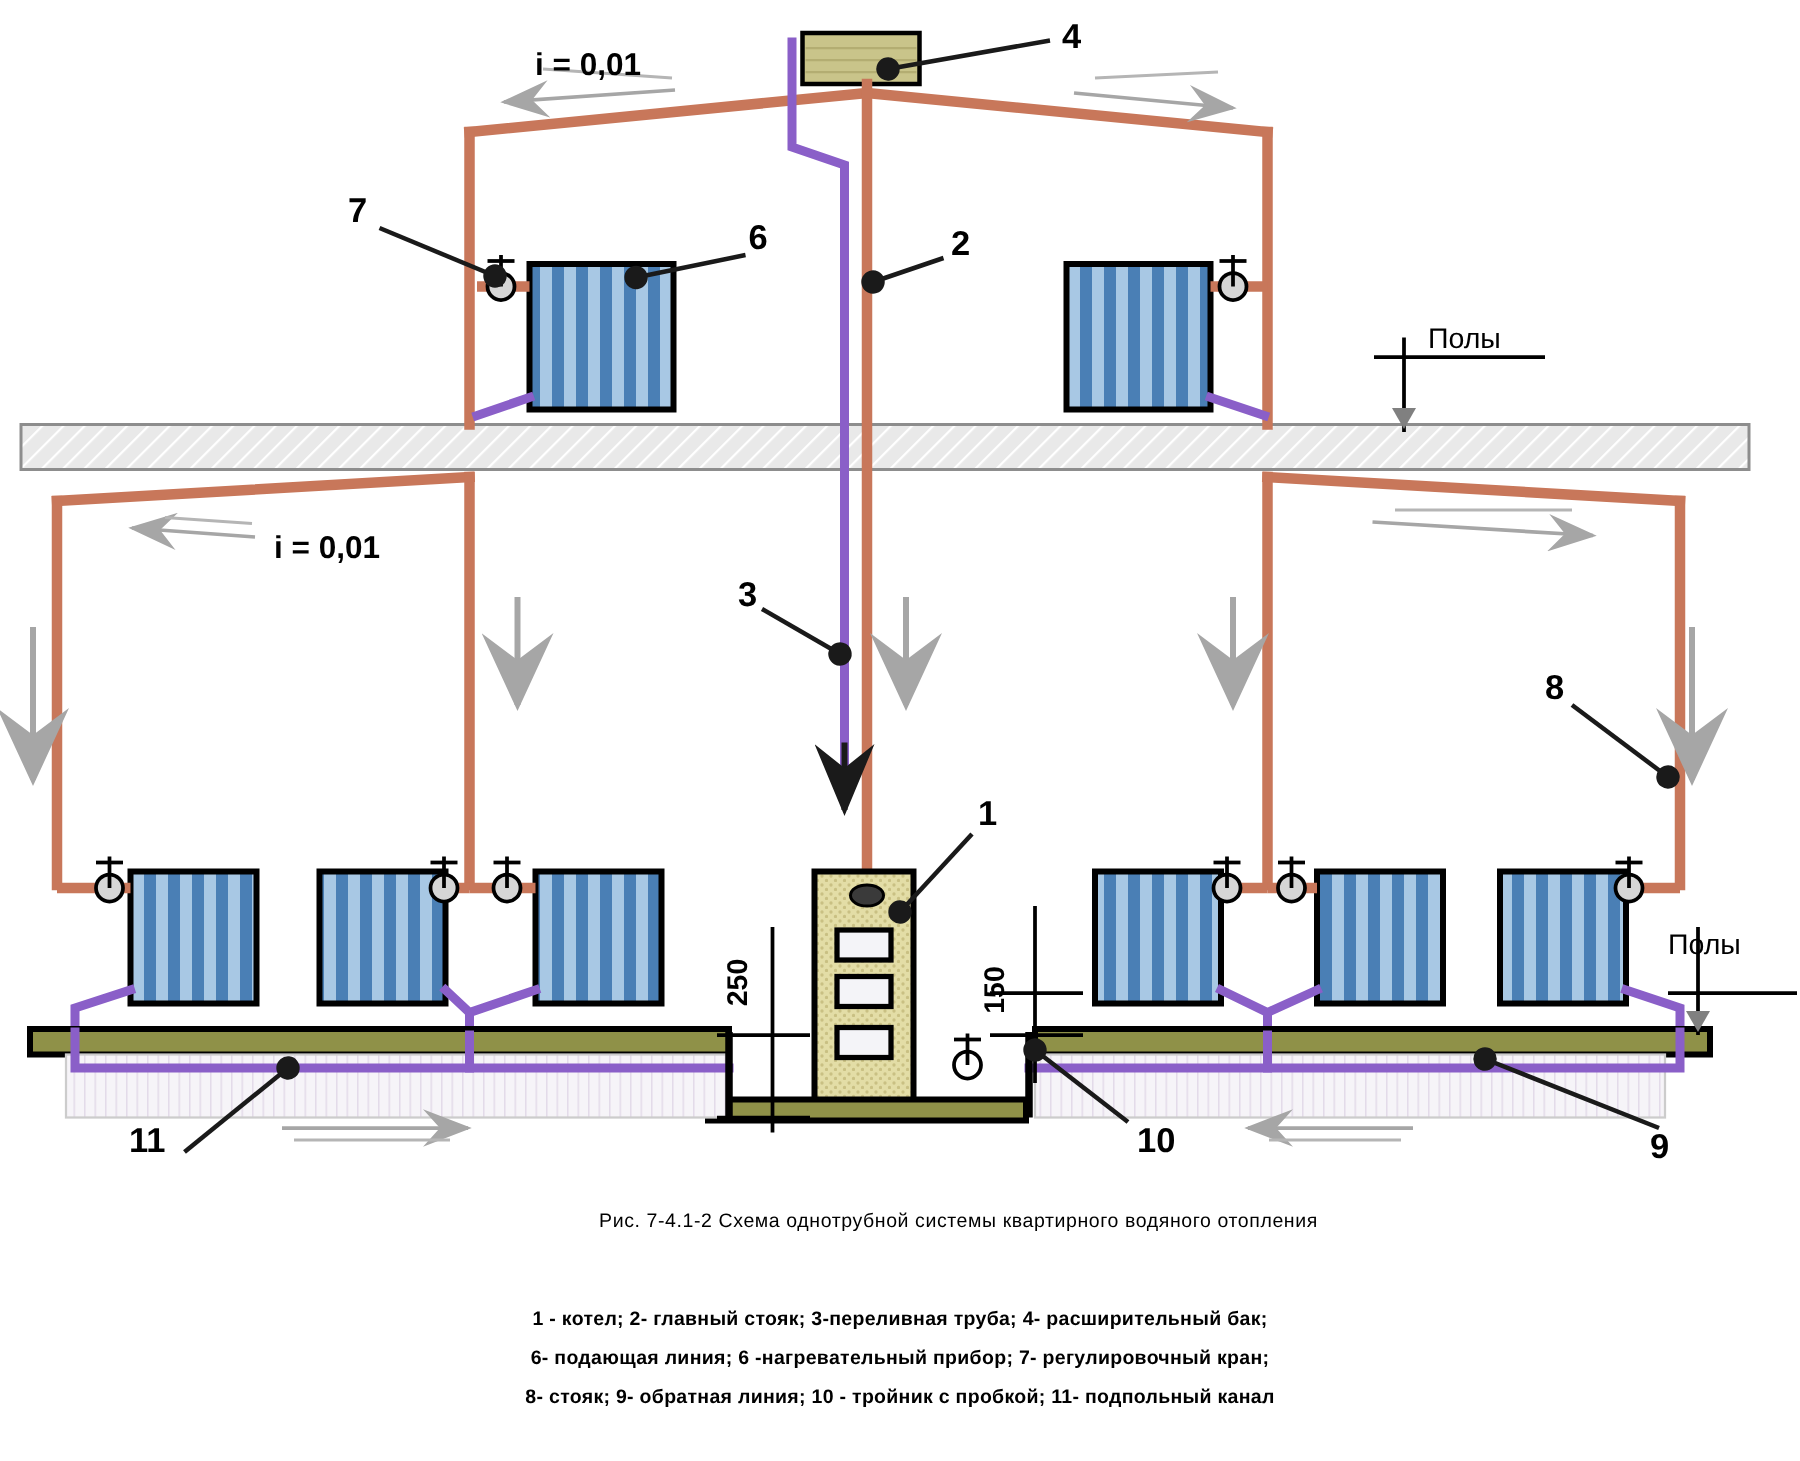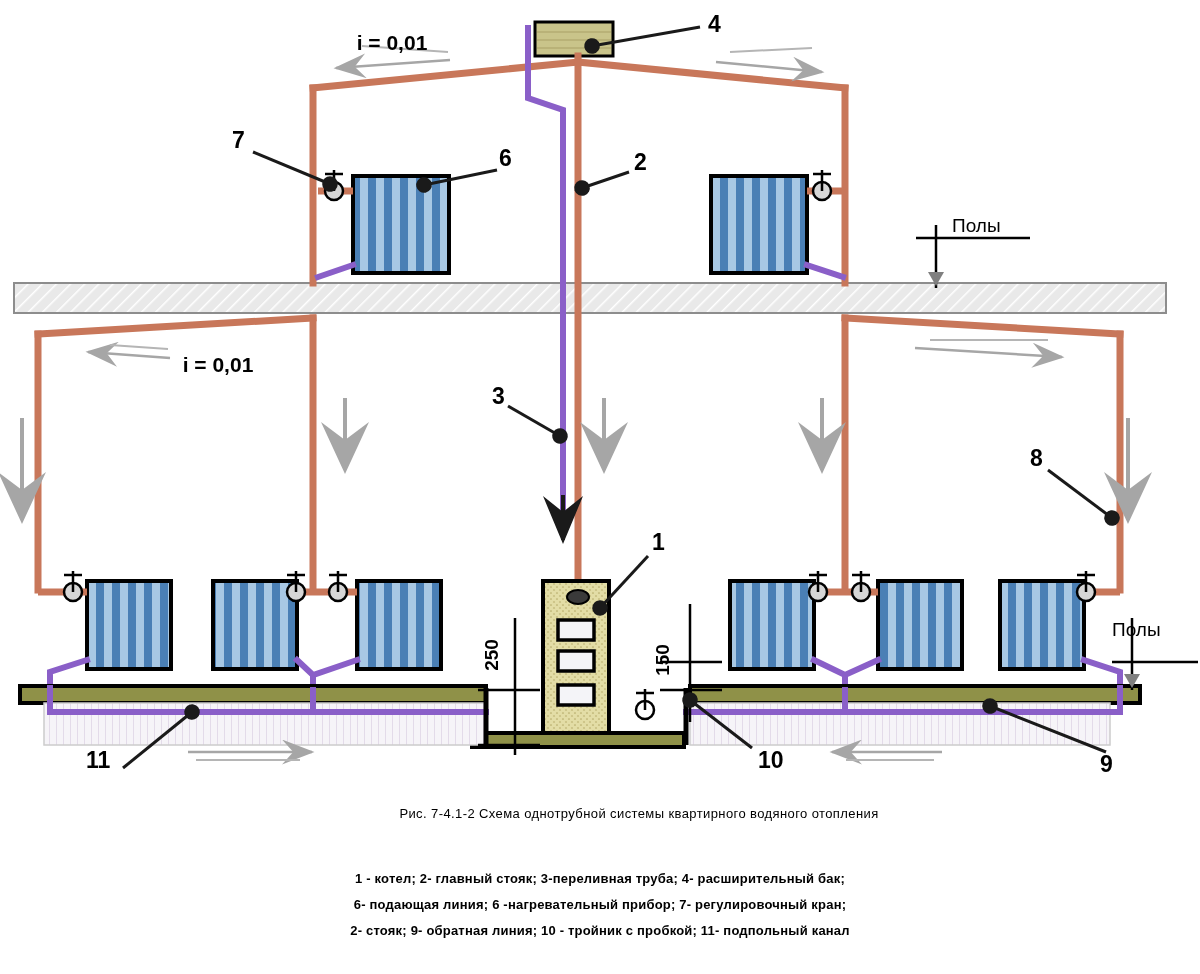--- a/index.html
+++ b/index.html
@@ -412,16 +412,16 @@
     </g>
     <text class="lbl-num" x="86" y="768">11</text>
 
   </svg>
 
   <div class="cap-wrap" id="caption-title">Рис. 7-4.1-2  Схема однотрубной  системы  квартирного  водяного  отопления</div>
 
   <div class="cap-wrap" id="legend-block">
     <div class="legend-line">1 - котел;  2- главный  стояк;  3-переливная   труба;  4- расширительный бак;</div>
     <div class="legend-line">6- подающая  линия; 6 -нагревательный  прибор;  7- регулировочный  кран;</div>
-    <div class="legend-line">2- стояк;  9- обратная  линия;  10 - тройник с пробкой;  11- подпольный канал</div>
+    <div class="legend-line">8- стояк;  9- обратная  линия;  10 - тройник с пробкой;  11- подпольный канал</div>
   </div>
 
 </div>
 
 </body></html>

